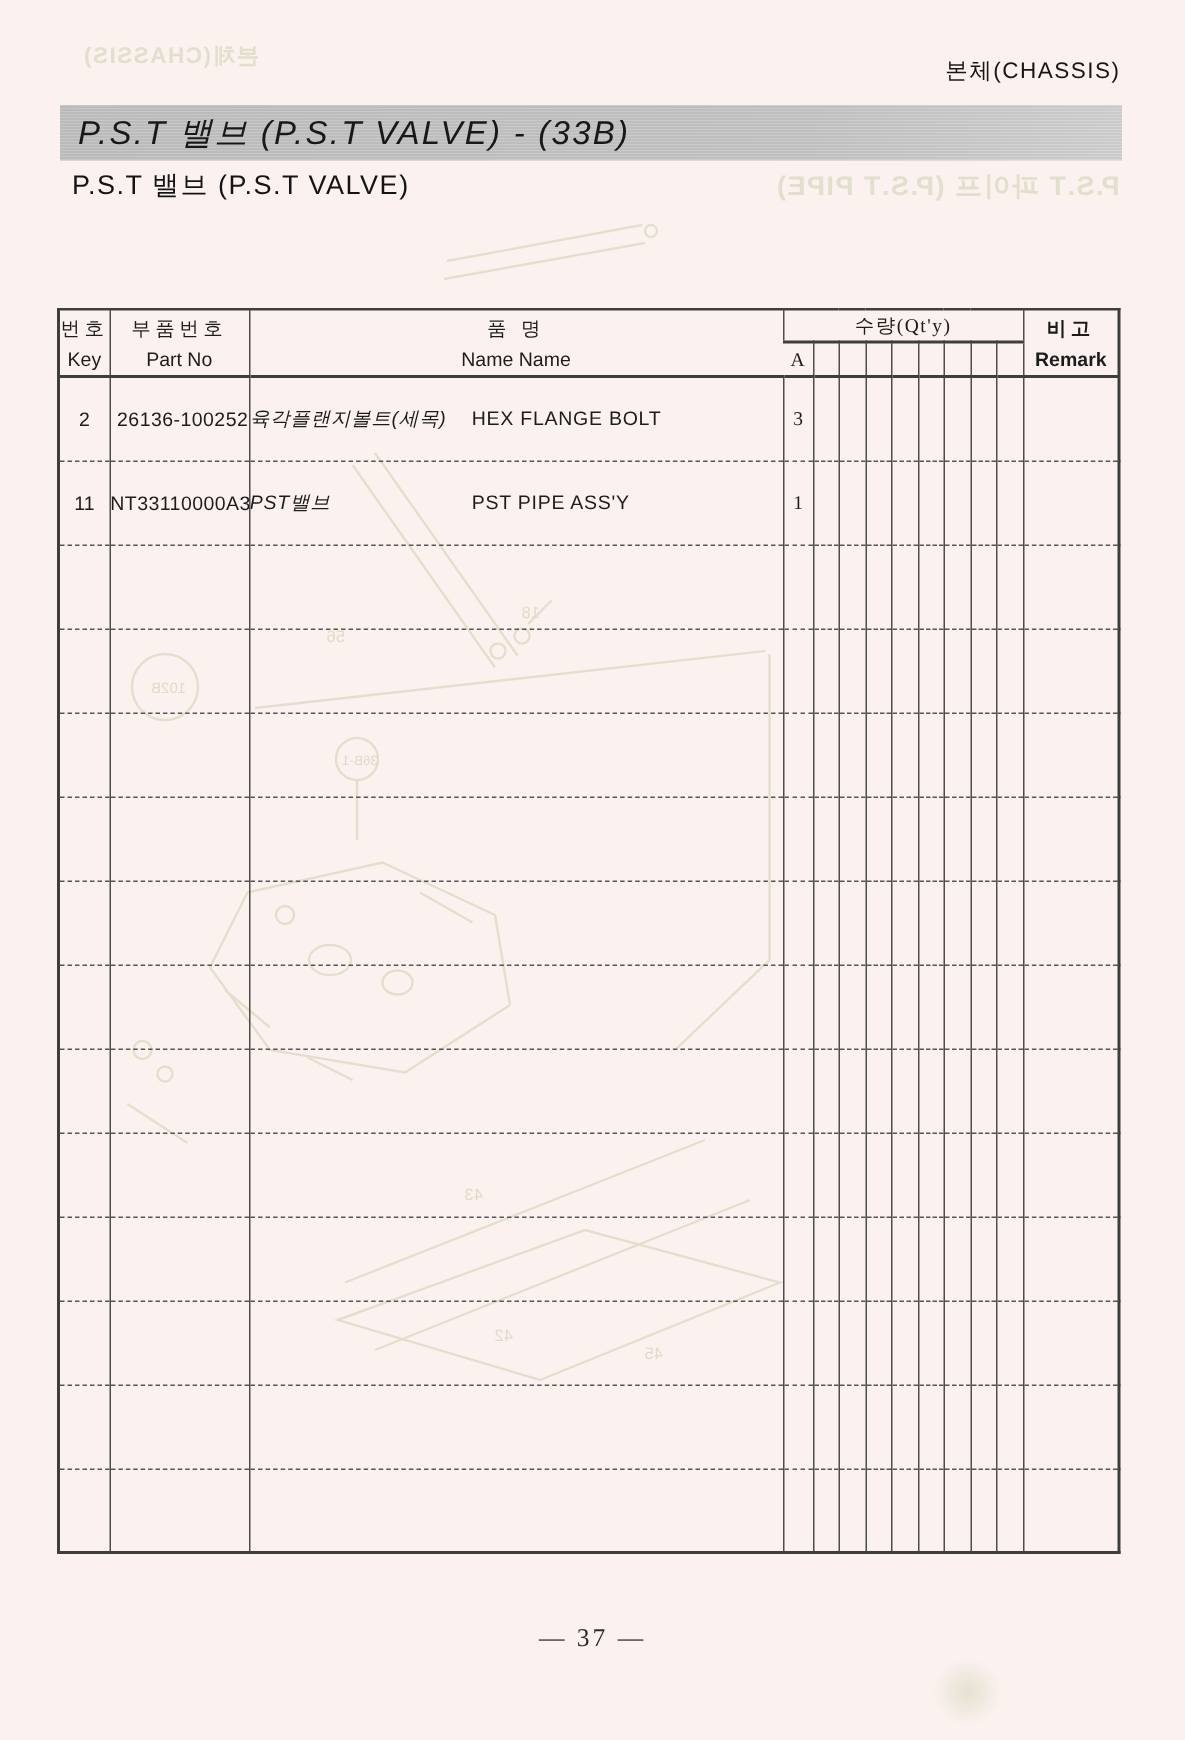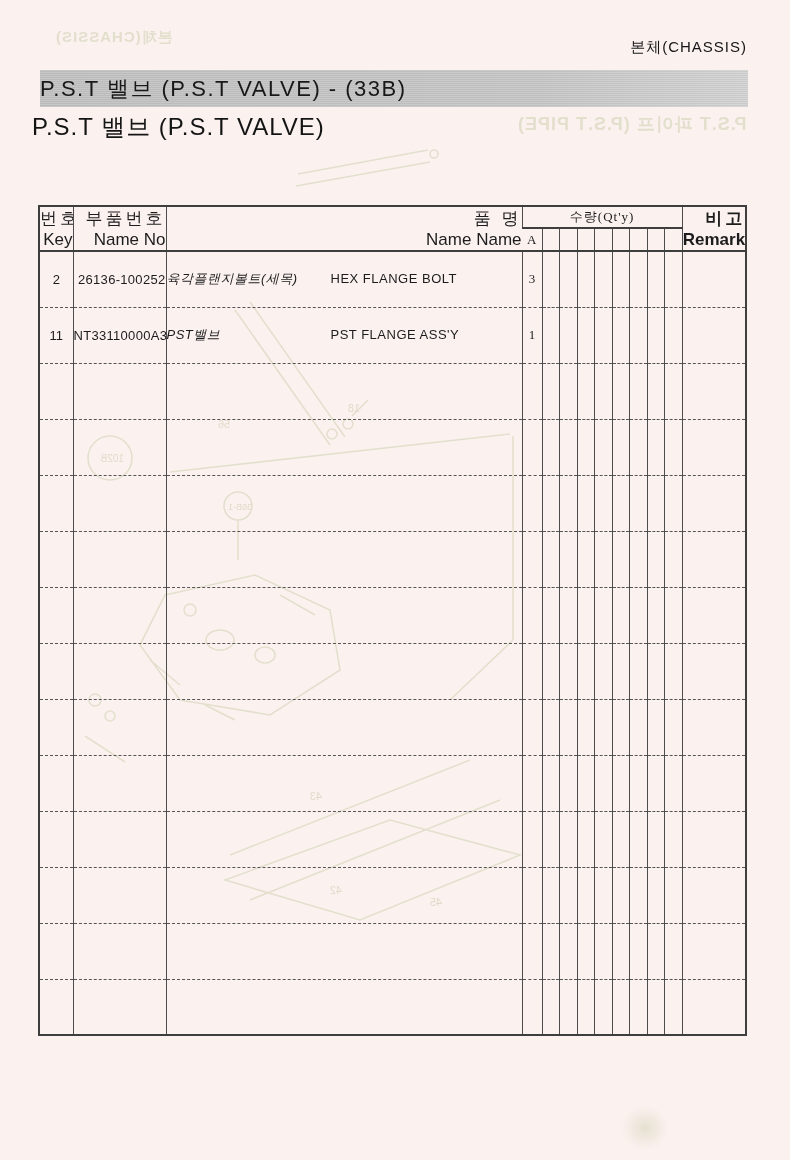--- a/index.html
+++ b/index.html
@@ -35,55 +35,55 @@
   }
   .title-bar{
     position:absolute;left:40px;top:70px;width:708px;height:37px;
     background:
       repeating-linear-gradient(0deg,rgba(255,255,255,.08) 0 1px,rgba(0,0,0,.04) 1px 2px),
       linear-gradient(90deg,#c2c2c2 0%,#c7c7c7 70%,#d3d3d3 100%);
     display:flex;align-items:center;
   }
   .title-bar .title-text{
     font-size:22px;letter-spacing:1.5px;color:#181818;
-    padding-left:0;white-space:nowrap;
+    padding-left:12px;white-space:nowrap;font-style:italic;
   }
   .subtitle{
-    position:absolute;left:32px;top:111px;
-    font-size:24px;letter-spacing:1px;color:#141414;white-space:nowrap;
+    position:absolute;left:48px;top:111px;
+    font-size:18px;letter-spacing:1px;color:#141414;white-space:nowrap;
   }
   
   .tbl-wrap{position:absolute;left:38px;top:205px;}
   table.parts{
     border-collapse:collapse;table-layout:fixed;width:707px;
     background:transparent;
   }
   table.parts{border:2px solid #3e3e3e;}
   table.parts td{
     border-left:1px solid #4d4d4d;
     padding:0;font-size:13px;color:#1c1c1c;
     overflow:hidden;white-space:nowrap;background:transparent;
   }
   table.parts td:first-child{border-left:none;}
   td.c-qa,td.qa-h,td.qty-span{border-left:2px solid #3e3e3e;font-family:Liberation Serif, serif;}
   td.c-rem,td.rem-h{border-left:2px solid #3e3e3e;font-weight:bold;}
   tr.h1{height:22px;}
   tr.h2{height:23px;}
   tr.h1 td,tr.h2 td{border-bottom:2px solid #3e3e3e;text-align:center;vertical-align:middle;}
   td.qty-span{border-bottom:1px solid #4d4d4d;font-size:13px;letter-spacing:1px;}
-  .hstack div{line-height:21px;font-size:17px;text-align:right;}
+  .hstack div{line-height:21px;font-size:13px;}
   .hstack .ko{letter-spacing:3px;}
   tr.data-row{height:56px;}
   tr.data-row td{border-bottom:1px dashed #555;vertical-align:middle;}
   tr.data-row:last-child td{border-bottom:none;}
   td.c-key{text-align:center;}
   td.c-pno{padding-left:4px;letter-spacing:.3px;text-align:right;}
   td.c-pname{padding-left:4px;}
   .pn-ko{display:inline-block;min-width:148px;letter-spacing:.5px;font-style:italic;}
-  .pn-en{letter-spacing:.5px;margin-left:16px;}
+  .pn-en{letter-spacing:.5px;}
   td.c-qa{text-align:center;}
   
   .page-number{
     position:absolute;left:0;top:1082px;width:790px;
     text-align:center;font-family:"Liberation Serif",serif;
     font-size:17px;letter-spacing:2px;color:#2e2e2e;
   }
 </style>
 </head>
 <body>
@@ -170,21 +170,21 @@
         <col style="width:64px">
       </colgroup>
       <tbody>
         <tr class="h1">
           <td rowspan="2" class="hstack">
             <div class="ko">번호</div>
             <div>Key</div>
           </td>
           <td rowspan="2" class="hstack">
             <div class="ko">부품번호</div>
-            <div>Name No</div>
+            <div>Part No</div>
           </td>
           <td rowspan="2" class="hstack">
             <div class="ko">품 명</div>
             <div>Name Name</div>
           </td>
           <td colspan="9" class="qty-span">수량(Qt'y)</td>
           <td rowspan="2" class="hstack rem-h">
             <div class="ko">비고</div>
             <div>Remark</div>
           </td>
@@ -213,21 +213,21 @@
             <td class="c-qn"></td>
             <td class="c-qn"></td>
             <td class="c-qn"></td>
             <td class="c-qn"></td>
             <td class="c-qn"></td>
             <td class="c-rem"></td>
           </tr>
           <tr class="data-row">
             <td class="c-key">11</td>
             <td class="c-pno">NT33110000A3</td>
-            <td class="c-pname"><span class="pn-ko">PST밸브</span><span class="pn-en">PST FLANGE ASS'Y</span></td>
+            <td class="c-pname"><span class="pn-ko">PST밸브</span><span class="pn-en">PST PIPE ASS'Y</span></td>
             <td class="c-qa">1</td>
             <td class="c-qn"></td>
             <td class="c-qn"></td>
             <td class="c-qn"></td>
             <td class="c-qn"></td>
             <td class="c-qn"></td>
             <td class="c-qn"></td>
             <td class="c-qn"></td>
             <td class="c-qn"></td>
             <td class="c-rem"></td>
@@ -409,14 +409,15 @@
             <td class="c-qn"></td>
             <td class="c-qn"></td>
             <td class="c-qn"></td>
             <td class="c-qn"></td>
             <td class="c-rem"></td>
           </tr>
         </tbody>
     </table>
   </div>
 
+  <div class="page-number">— 37 —</div>
 
 </div>
 
 </body></html>

